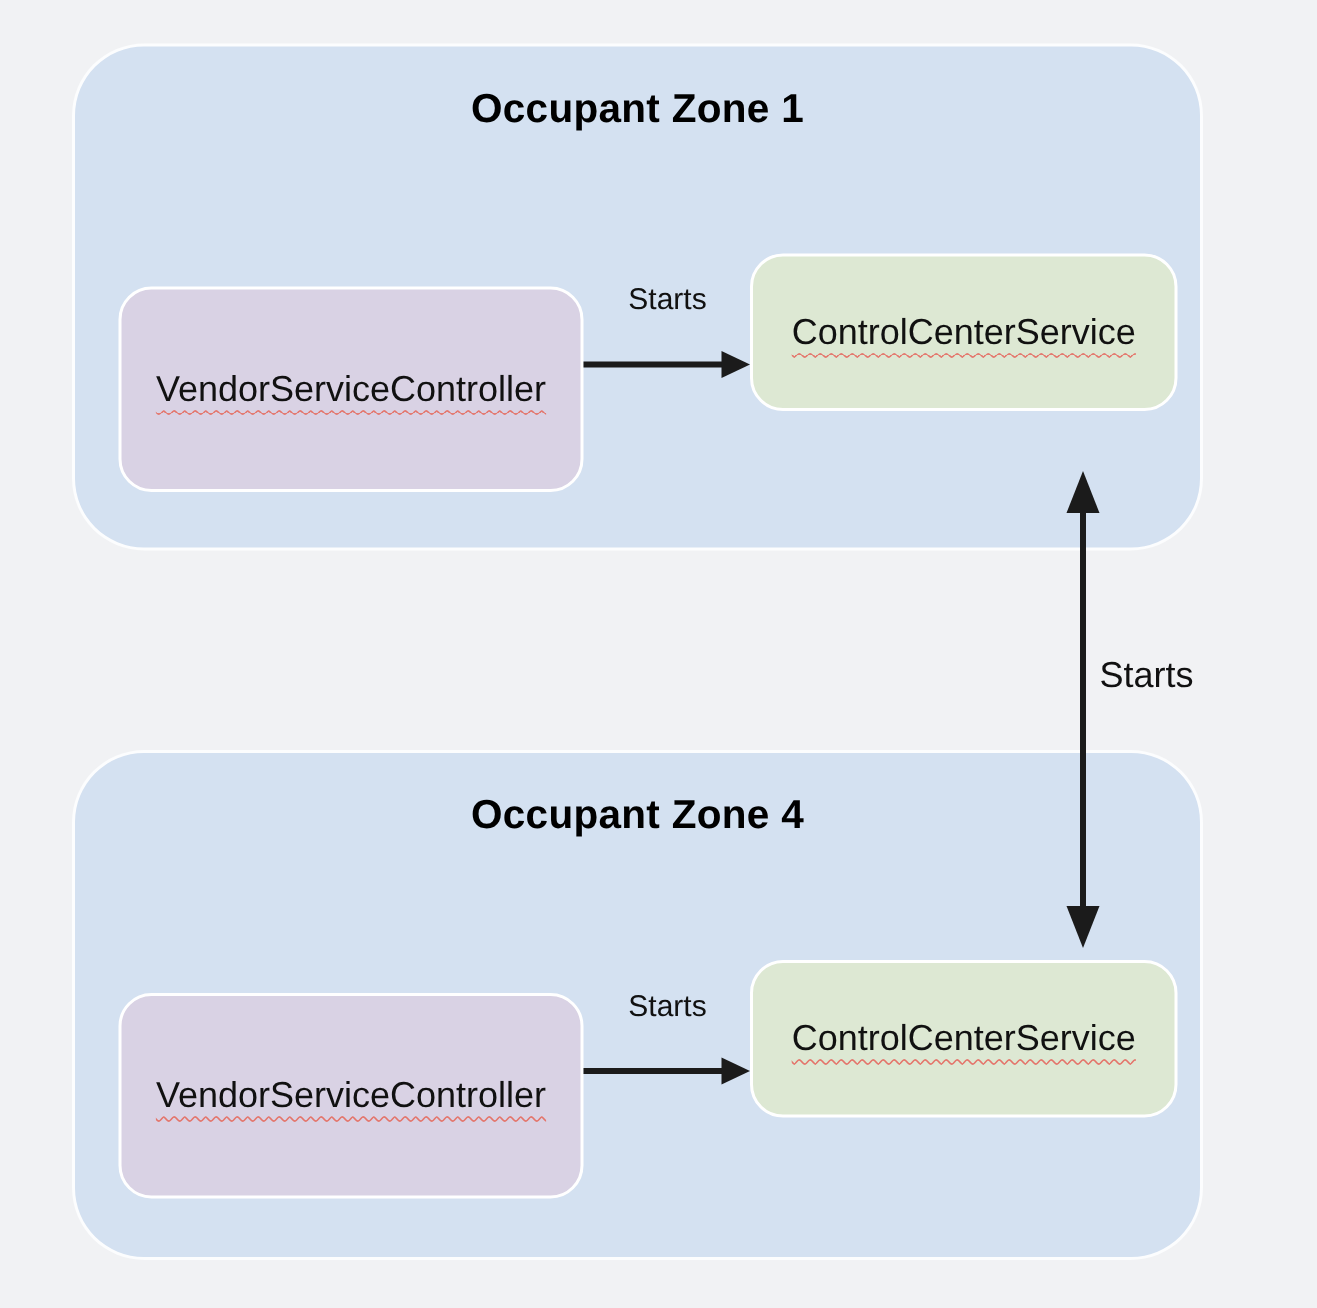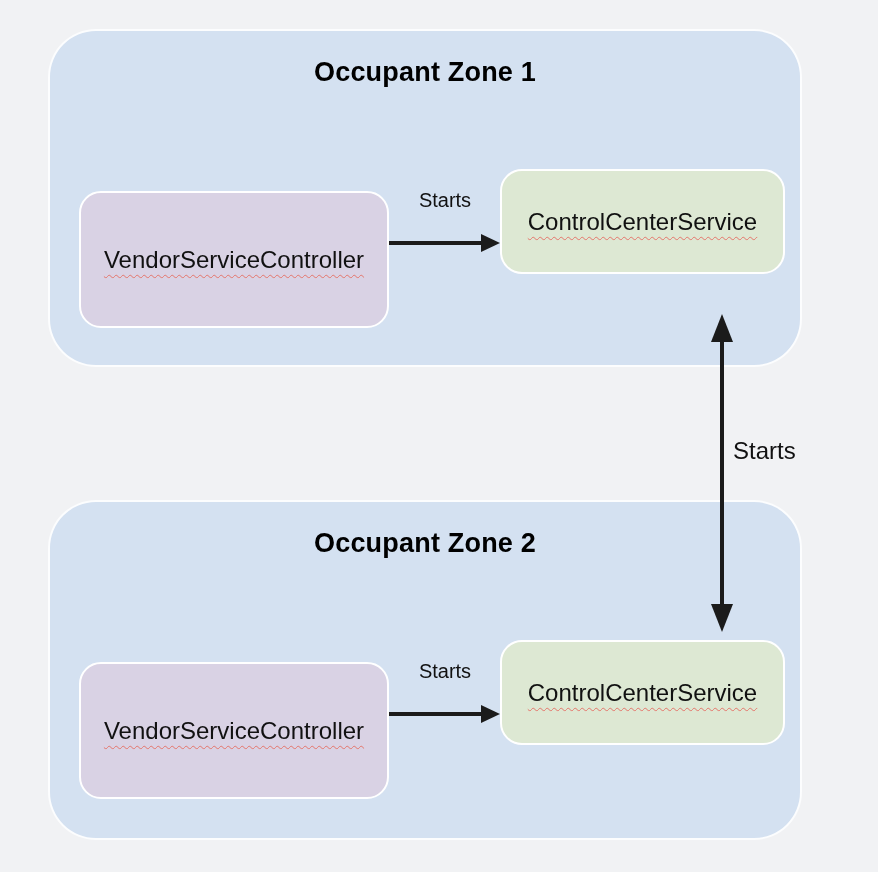--- a/index.html
+++ b/index.html
@@ -154,21 +154,21 @@
     </div>
     <div class="node node-control">
       <span class="node-label">ControlCenterService</span>
     </div>
     <div class="starts-label">Starts</div>
     <div class="h-arrow-line"></div>
     <div class="h-arrow-head"></div>
   </div>
 
   <div class="zone zone-2">
-    <div class="zone-title">Occupant Zone 2</div>
+    <div class="zone-title">Occupant Zone 4</div>
     <div class="node node-vendor">
       <span class="node-label">VendorServiceController</span>
     </div>
     <div class="node node-control">
       <span class="node-label">ControlCenterService</span>
     </div>
     <div class="starts-label">Starts</div>
     <div class="h-arrow-line"></div>
     <div class="h-arrow-head"></div>
   </div>

